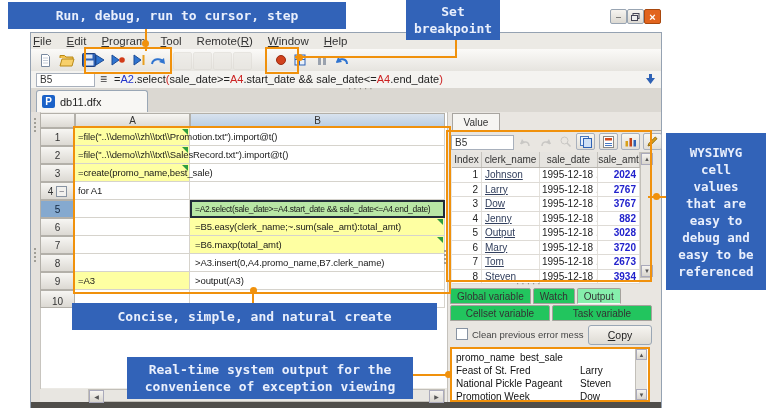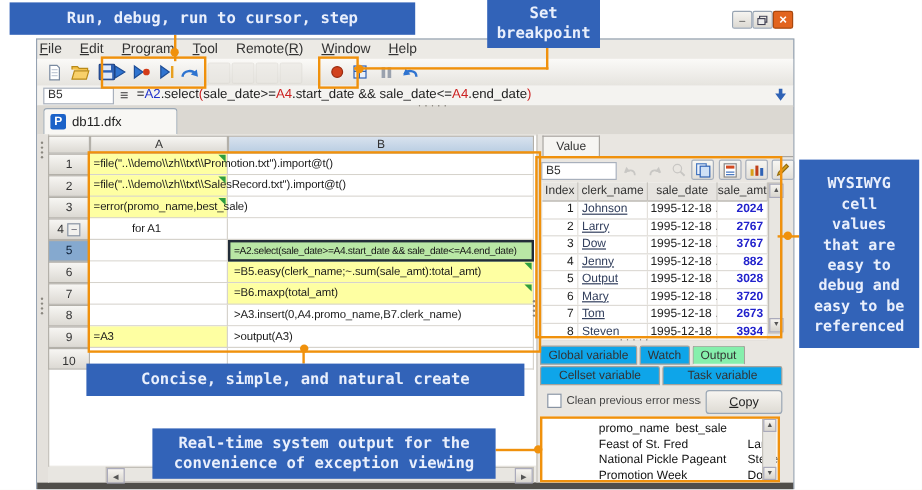--- a/index.html
+++ b/index.html
@@ -86,33 +86,33 @@
   .vrow div{border-right:1px solid #e4e1dc;box-sizing:border-box;line-height:13px;overflow:hidden;white-space:nowrap;}
   .vidx{width:30px;text-align:right;padding-right:3px;color:#222;}
   .vclerk{width:58px;padding-left:3px;text-decoration:underline;color:#33405e;}
   .vdate{width:58px;padding-left:2px;color:#222;}
   .vamt{width:42px;text-align:right;padding-right:3px;color:#2222cc;font-weight:bold;}
   .vscroll{position:absolute;left:640px;top:152px;width:12px;height:126px;background:#e8e6e1;
            border:1px solid #c2bfb8;box-sizing:border-box;z-index:3;display:flex;flex-direction:column;justify-content:space-between;}
   .vscroll .sbtn{width:10px;height:10px;}
   .btabs1{position:absolute;left:450px;top:288px;display:flex;gap:2px;z-index:3;}
   .btabs2{position:absolute;left:450px;top:305px;display:flex;gap:2px;z-index:3;}
-  .btab{height:16px;background:#0ea5e9;border:1px solid #a5a29c;border-radius:2px 2px 0 0;
+  .btab{height:16px;background:#22c55e;border:1px solid #a5a29c;border-radius:2px 2px 0 0;
         font-size:10px;color:#333;display:flex;align-items:center;justify-content:center;
         padding:0 6px;box-sizing:border-box;}
   .btab.active{background:#86efac;border-bottom-color:#f8f7f5;}
   .chkrow{position:absolute;left:456px;top:328px;display:flex;align-items:center;gap:4px;z-index:3;}
   .chk{width:10px;height:10px;background:#fff;border:1px solid #8893a2;}
   .chklabel{font-size:9.5px;color:#444;width:112px;overflow:hidden;white-space:nowrap;}
   .copybtn{position:absolute;left:588px;top:325px;width:62px;height:18px;z-index:3;
            background:linear-gradient(#f7f5f1,#dedbd4);border:1px solid #9aa7b5;border-radius:3px;
            font-size:10.5px;color:#222;display:flex;align-items:center;justify-content:center;}
   .outbox{position:absolute;left:450px;top:347px;width:200px;height:55px;background:#fff;
           border:2px solid #f0910c;box-sizing:border-box;z-index:3;overflow:hidden;}
-  .outline{position:relative;height:13px;font-size:10px;color:#111;margin-left:43px;}
+  .outline{position:relative;height:13px;font-size:10px;color:#111;}
   .outline span{position:absolute;top:0;white-space:nowrap;line-height:13px;}
   .oscroll{position:absolute;right:1px;top:0px;width:11px;height:51px;background:#e8e6e1;
            border-left:1px solid #c2bfb8;display:flex;flex-direction:column;justify-content:space-between;}
   .oscroll .sbtn{width:9px;height:9px;}
   .darkstrip{position:absolute;left:31px;top:402px;width:630px;height:6px;background:#504e4a;z-index:2;}
   .vdots{position:absolute;z-index:4;display:flex;flex-direction:column;gap:2px;}
   .vdots i{width:2px;height:2px;background:#8a877f;border-radius:50%;}
 </style>
 </head>
 <body>
@@ -303,31 +303,31 @@
       <div class="cell-text" style="position: absolute; left: 75px; top: 146px; width: 370px; height: 18px;">
         <span style="left: 3px;">=file("..\\demo\\zh\\txt\\SalesRecord.txt").import@t()</span>
         <div class="tri" style="left: 107px;"></div>
       </div>
       <div class="row-header" style="position: absolute; left: 40px; top: 164px; width: 35px; height: 18px;">
         <span>3</span>
       </div>
       <div class="cell bg-yellow" style="position: absolute; left: 75px; top: 164px; width: 115px; height: 18px;"></div>
       <div class="cell" style="position: absolute; left: 190px; top: 164px; width: 255px; height: 18px;"></div>
       <div class="cell-text" style="position: absolute; left: 75px; top: 164px; width: 370px; height: 18px;">
-        <span style="left: 3px;">=error(promo_name,best_sale)</span>
+        <span style="left: 3px;">=create(promo_name,best_sale)</span>
         <div class="tri" style="left: 107px;"></div>
       </div>
       <div class="row-header" style="position: absolute; left: 40px; top: 182px; width: 35px; height: 18px;">
         <span>4</span>
         <div class="collapse-box">–</div>
       </div>
       <div class="cell" style="position: absolute; left: 75px; top: 182px; width: 115px; height: 18px;"></div>
       <div class="cell" style="position: absolute; left: 190px; top: 182px; width: 255px; height: 18px;"></div>
       <div class="cell-text" style="position: absolute; left: 75px; top: 182px; width: 370px; height: 18px;">
-        <span style="left: 3px; margin-left: 32px;">for A1</span>
+        <span style="left: 3px;">for A1</span>
       </div>
       <div class="row-header row-header-sel" style="position: absolute; left: 40px; top: 200px; width: 35px; height: 18px;">
         <span>5</span>
       </div>
       <div class="cell" style="position: absolute; left: 75px; top: 200px; width: 115px; height: 18px;"></div>
       <div class="cell cell-selected" style="position: absolute; left: 190px; top: 200px; width: 255px; height: 18px;"></div>
       <div class="cell-text" style="position: absolute; left: 75px; top: 200px; width: 370px; height: 18px;">
         <span class="tight" style="left: 120px;">=A2.select(sale_date&gt;=A4.start_date &amp;&amp; sale_date&lt;=A4.end_date)</span>
       </div>
       <div class="row-header" style="position: absolute; left: 40px; top: 218px; width: 35px; height: 18px;">

